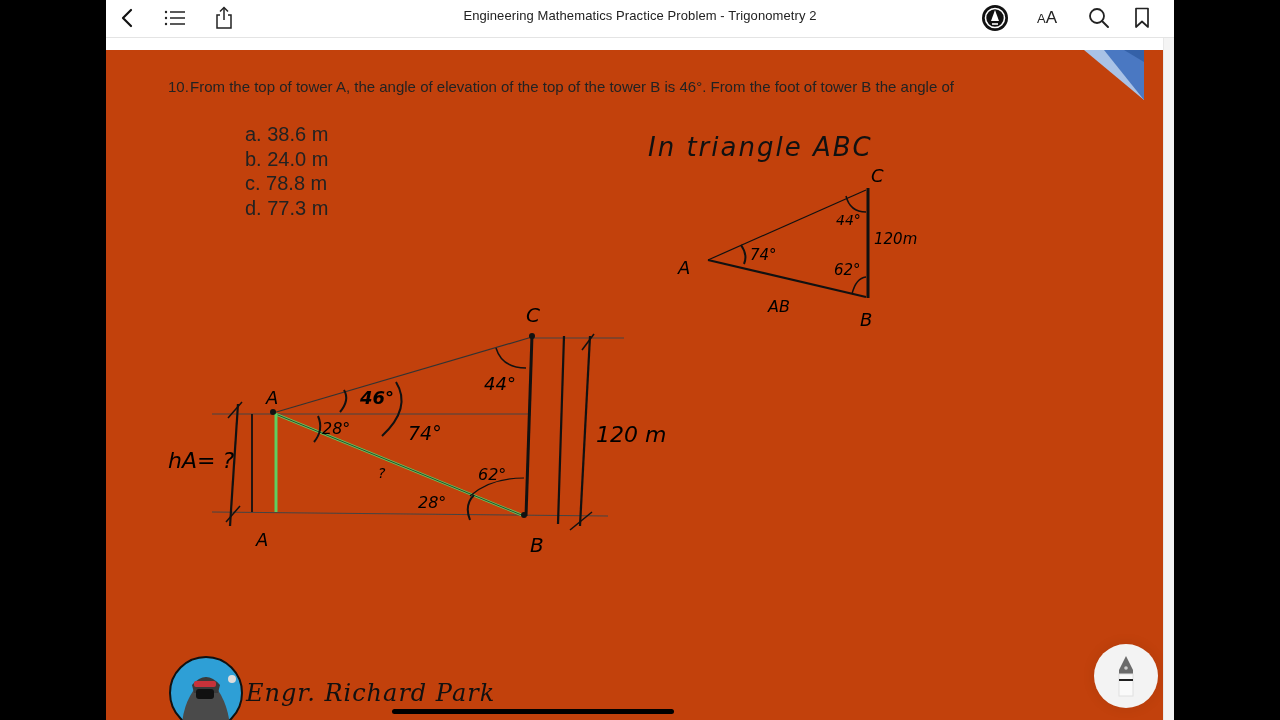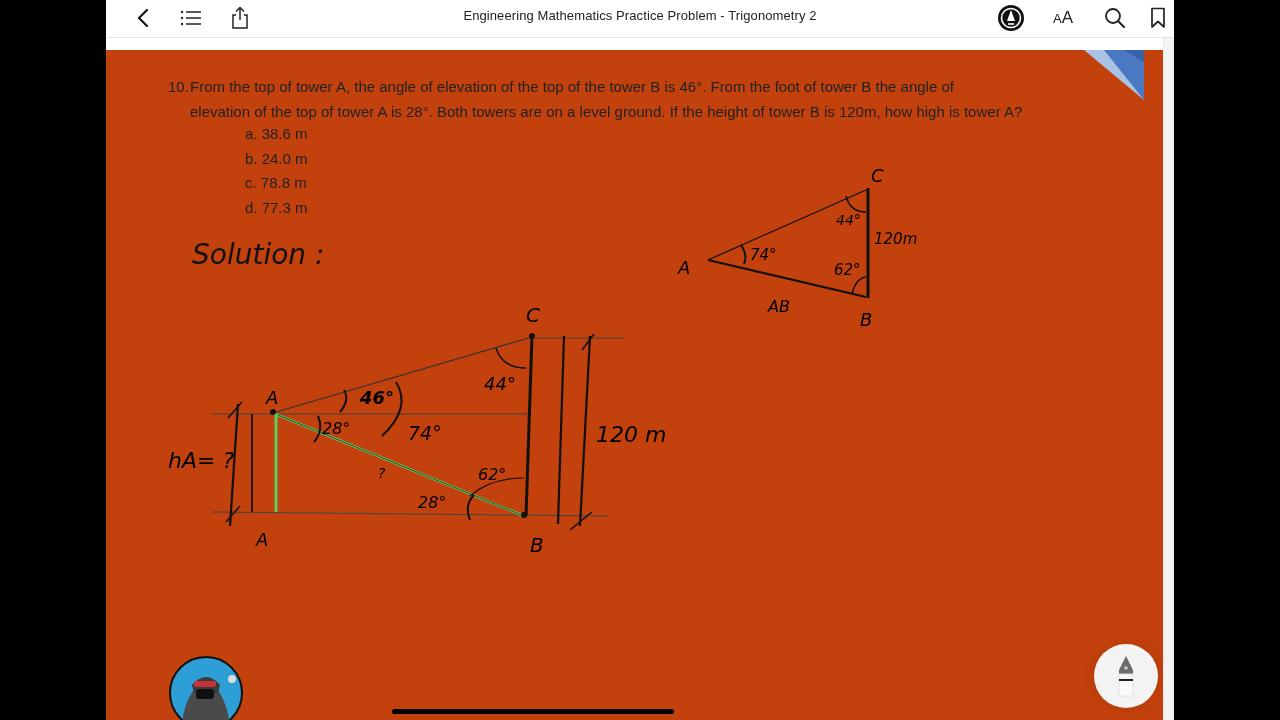--- a/index.html
+++ b/index.html
@@ -1,27 +1,27 @@
 <!DOCTYPE html>
 <html><head>
 <meta charset="utf-8">
 <style>
   html, body { margin:0; padding:0; }
   body { width:1280px; height:720px; background:#000; position:relative; overflow:hidden; font-family:"Liberation Sans", sans-serif; }
   .screen { position:absolute; left:106px; top:0; width:1068px; height:720px; background:#fff; overflow:hidden; }
   .topbar { position:absolute; left:0; top:0; width:100%; height:37px; background:#fff; border-bottom:1px solid #e4e4e4; }
-  .tb-icon { position:absolute; top:4px; width:30px; height:28px; display:flex; align-items:center; justify-content:center; cursor:pointer;margin-left:16px; }
+  .tb-icon { position:absolute; top:4px; width:30px; height:28px; display:flex; align-items:center; justify-content:center; cursor:pointer; }
   .title { position:absolute; left:0; right:0; top:8px; text-align:center; font-size:13px; color:#222; font-weight:500; letter-spacing:0.1px; }
   .page { position:absolute; left:0; top:50px; width:1058px; height:682px; background:#c2410c; }
   .scrolltrack { position:absolute; right:0; top:38px; width:10px; height:682px; background:#f4f4f4; border-left:1px solid #e8e8e8; }
   .question { position:absolute; left:62px; top:24px; width:960px; font-size:15px; line-height:25px; color:#222; }
   .question .num { display:inline-block; width:22px; }
   .q-line1 { white-space:nowrap; }
   .q-line2 { padding-left:22px; white-space:nowrap; }
-  .choices { position:absolute; left:139px; top:72px; font-size:15px; line-height:24.6px; color:#222; }
+  .choices { position:absolute; left:139px; top:72px; font-size:20px; line-height:24.6px; color:#222; }
   .hand { position:absolute; font-family:"DejaVu Sans", sans-serif; color:#111; font-style:italic; }
   .corner { position:absolute; right:20px; top:0; width:60px; height:50px; }
   .pen-btn { position:absolute; left:988px; top:594px; width:64px; height:64px; border-radius:50%; background:#f3f3f3; box-shadow:0 0 14px rgba(0,0,0,0.08); display:flex; align-items:center; justify-content:center; cursor:pointer; }
   .home-ind { position:absolute; left:392px; top:709px; width:282px; height:5px; background:#000; border-radius:3px; }
   .logo { position:absolute; left:62px; top:603px; width:330px; height:80px; }
   svg text { font-family:"DejaVu Sans", sans-serif; }
 </style>
 </head>
 <body>
 
@@ -80,31 +80,30 @@
   <div class="page">
 
     <svg class="corner" viewBox="0 0 60 50">
       <polygon points="0,0 60,0 60,50" fill="#a9c2e6"></polygon>
       <polygon points="20,0 60,0 60,50" fill="#4a78c2"></polygon>
       <polygon points="40,0 60,0 60,12" fill="#3461a8"></polygon>
     </svg>
 
     <div class="question">
       <div class="q-line1"><span class="num">10.</span><span>From the top of tower A, the angle of elevation of the top of the tower B is 46°. From the foot of tower B the angle of</span></div>
-      <div class="q-line2">elevation of the top of tower A is 28°. Both towers are on a level ground. If the height of tower B is 120m, how high is tower A?</div>
     </div>
 
     <div class="choices">
       <div>a. 38.6 m</div>
       <div>b. 24.0 m</div>
       <div>c. 78.8 m</div>
       <div>d. 77.3 m</div>
     </div>
 
-    <div class="hand" style="left:86px; top:188px; font-size:28px;">Solution :</div>
+    <div class="hand" style="left:542px; top:82px; font-size:26px; letter-spacing:2px;">In triangle ABC</div>
 
     <svg style="position:absolute; left:560px; top:110px;" width="280" height="180" viewBox="0 0 280 180">
       <line x1="42" y1="100" x2="200" y2="30" stroke="#111" stroke-width="1.2"></line>
       <line x1="42" y1="100" x2="200" y2="137" stroke="#111" stroke-width="2.2"></line>
       <line x1="202" y1="28" x2="202" y2="138" stroke="#111" stroke-width="3"></line>
       <path d="M75 85 Q82 95 78 104" fill="none" stroke="#111" stroke-width="2"></path>
       <path d="M180 36 Q184 52 200 52" fill="none" stroke="#111" stroke-width="1.5"></path>
       <path d="M186 134 Q190 118 200 117" fill="none" stroke="#111" stroke-width="1.5"></path>
       <text x="84" y="100" font-size="15" font-style="italic">74°</text>
       <text x="170" y="65" font-size="14" font-style="italic">44°</text>
@@ -166,20 +165,21 @@
 
     <div class="logo">
       <svg width="76" height="76" viewBox="0 0 76 76" style="position:absolute; left:0; top:2px;">
         <circle cx="38" cy="38" r="36" fill="#2e9fd6" stroke="#111" stroke-width="2"></circle>
         <path d="M14 70 Q16 40 38 22 Q58 38 62 70 Z" fill="#4a4a4a"></path>
         <path d="M24 30 Q38 14 52 30 L50 38 L26 38 Z" fill="#3a3a3a"></path>
         <rect x="26" y="26" width="22" height="6" rx="2" fill="#c7323a"></rect>
         <rect x="28" y="34" width="18" height="10" rx="3" fill="#111"></rect>
         <circle cx="64" cy="24" r="4" fill="#ddd"></circle>
       </svg>
+      <div class="hand" style="left:78px; top:26px; font-size:24px; font-family:'DejaVu Serif', serif; letter-spacing:1px;">Engr. Richard Park</div>
     </div>
 
     <div class="pen-btn">
       <svg width="22" height="44" viewBox="0 0 22 44">
         <path d="M11 2 L18 16 L18 20 L4 20 L4 16 Z" fill="#6b6b6b"></path>
         <circle cx="11" cy="14" r="1.8" fill="#cfcfcf"></circle>
         <rect x="4" y="20" width="14" height="22" fill="#fafafa" stroke="#e0e0e0"></rect>
         <line x1="4" y1="26" x2="18" y2="26" stroke="#222" stroke-width="2"></line>
       </svg>
     </div>

